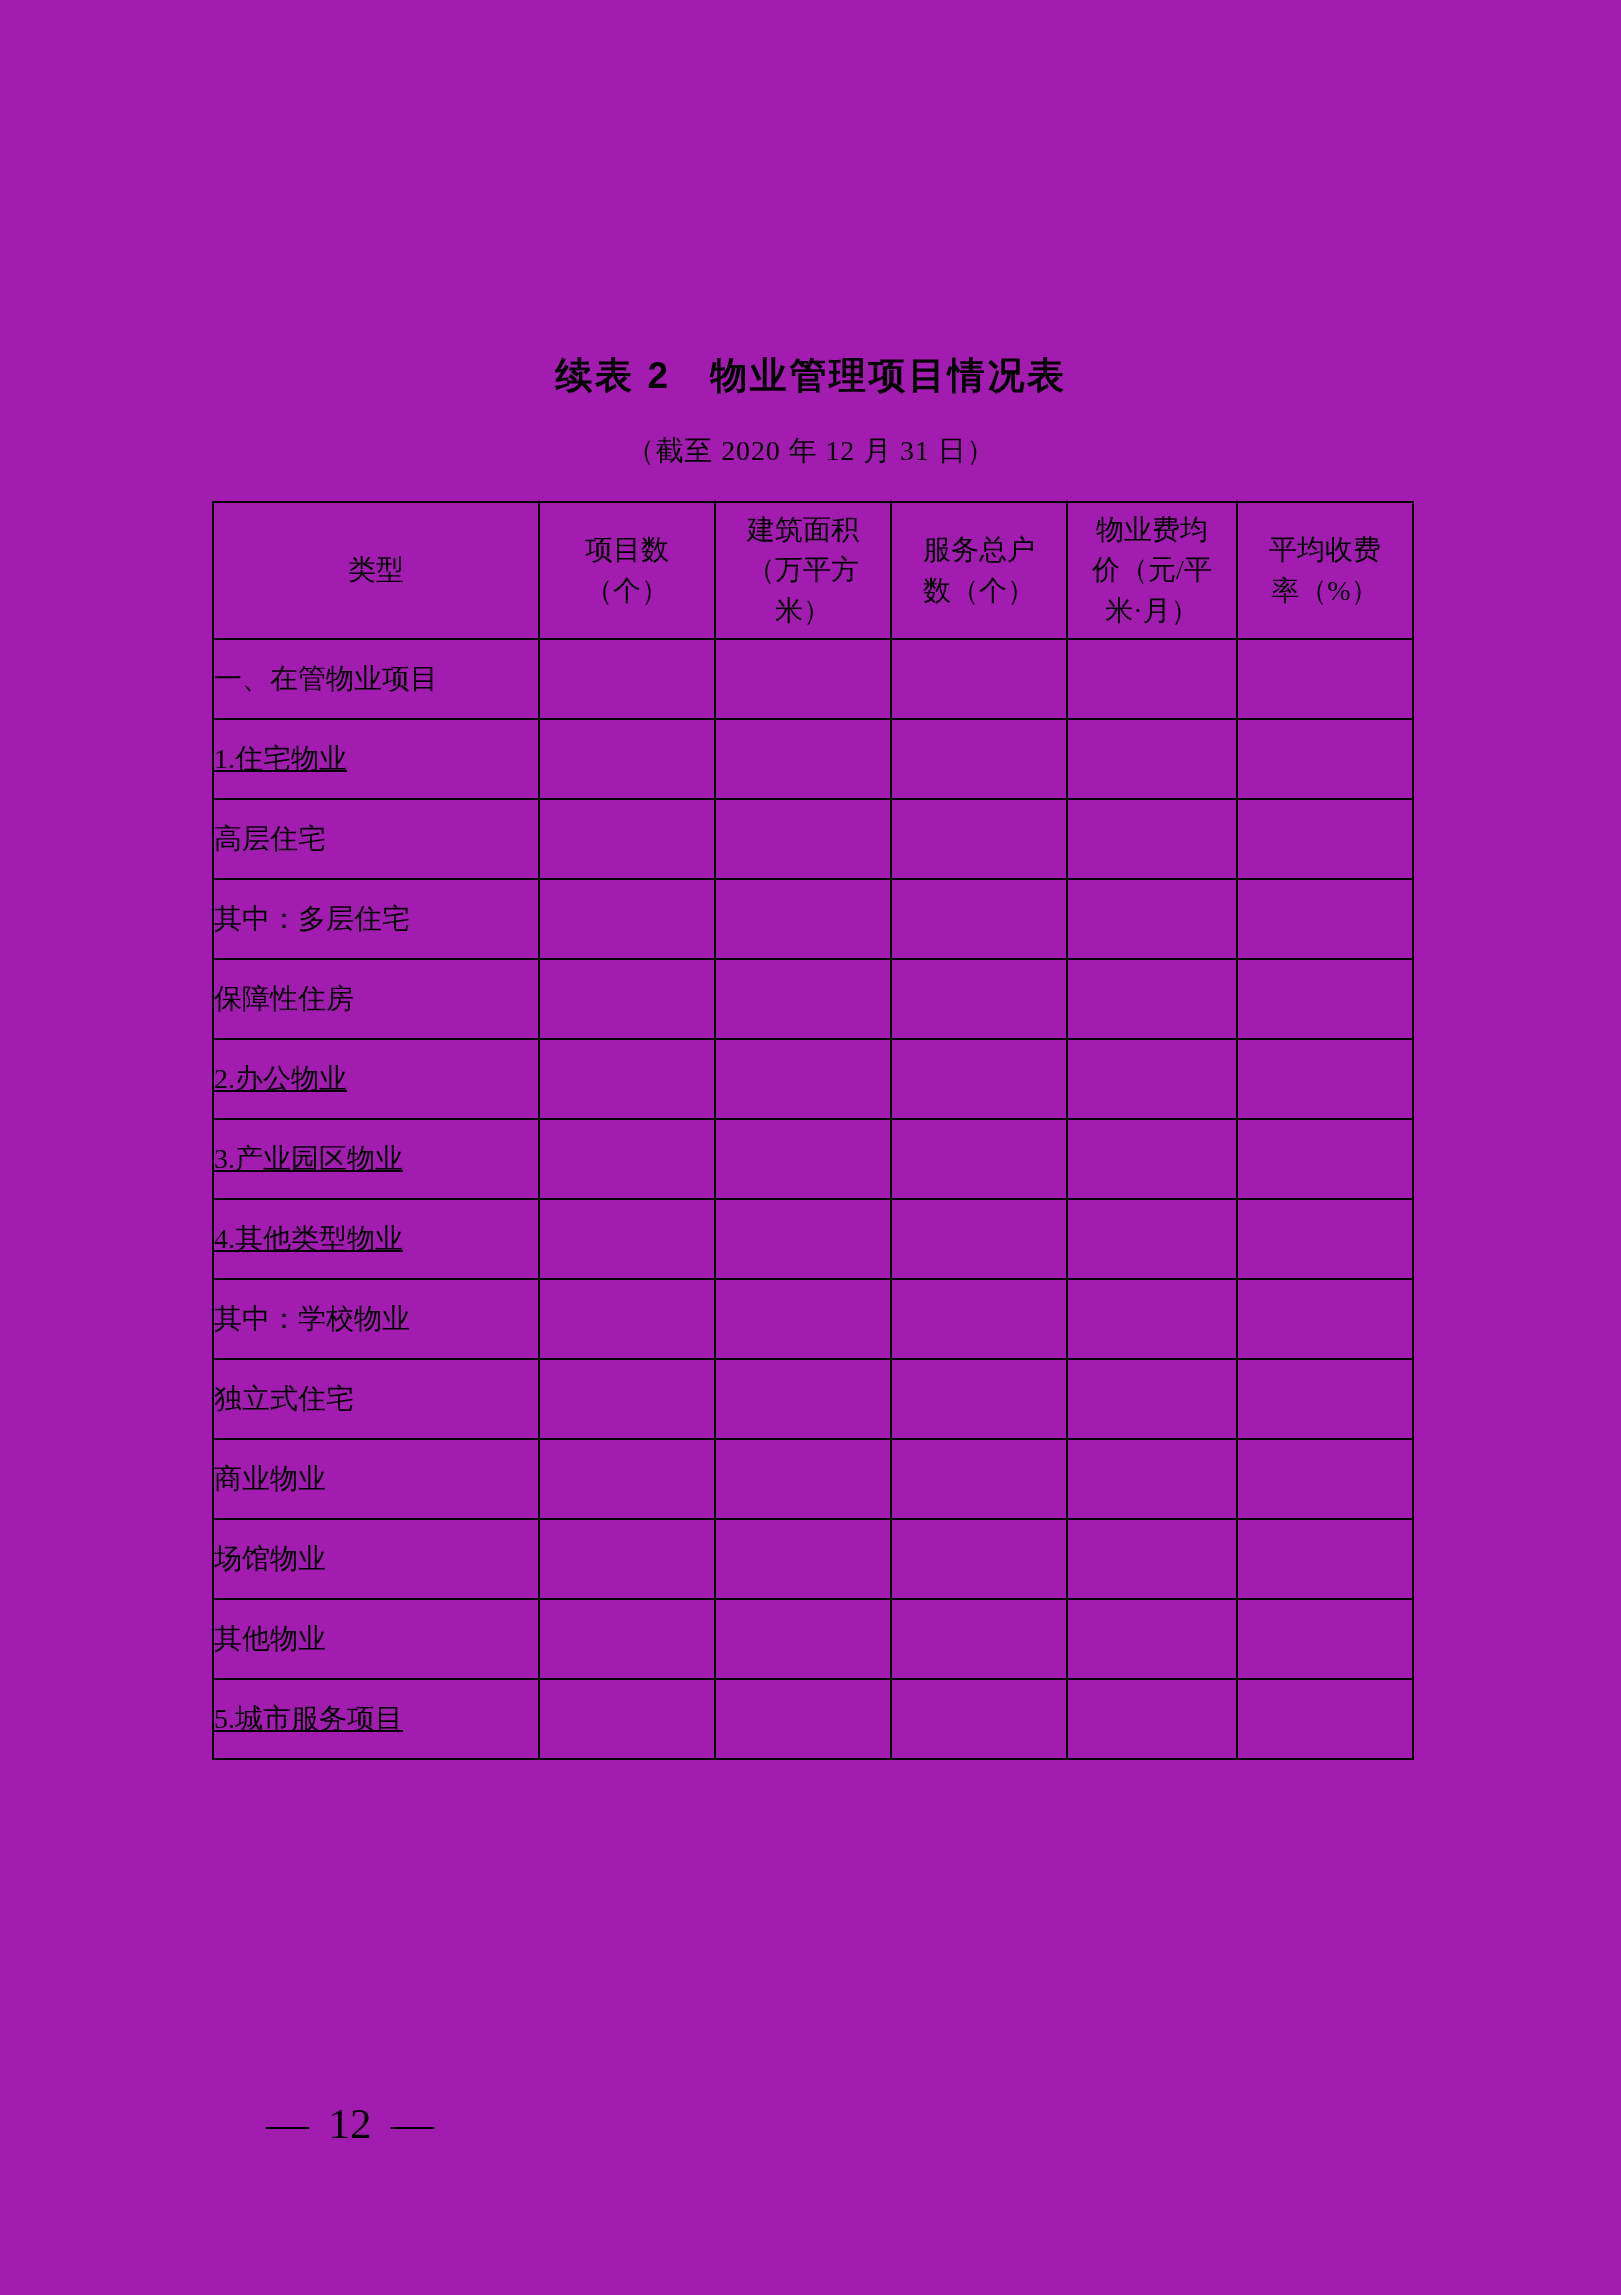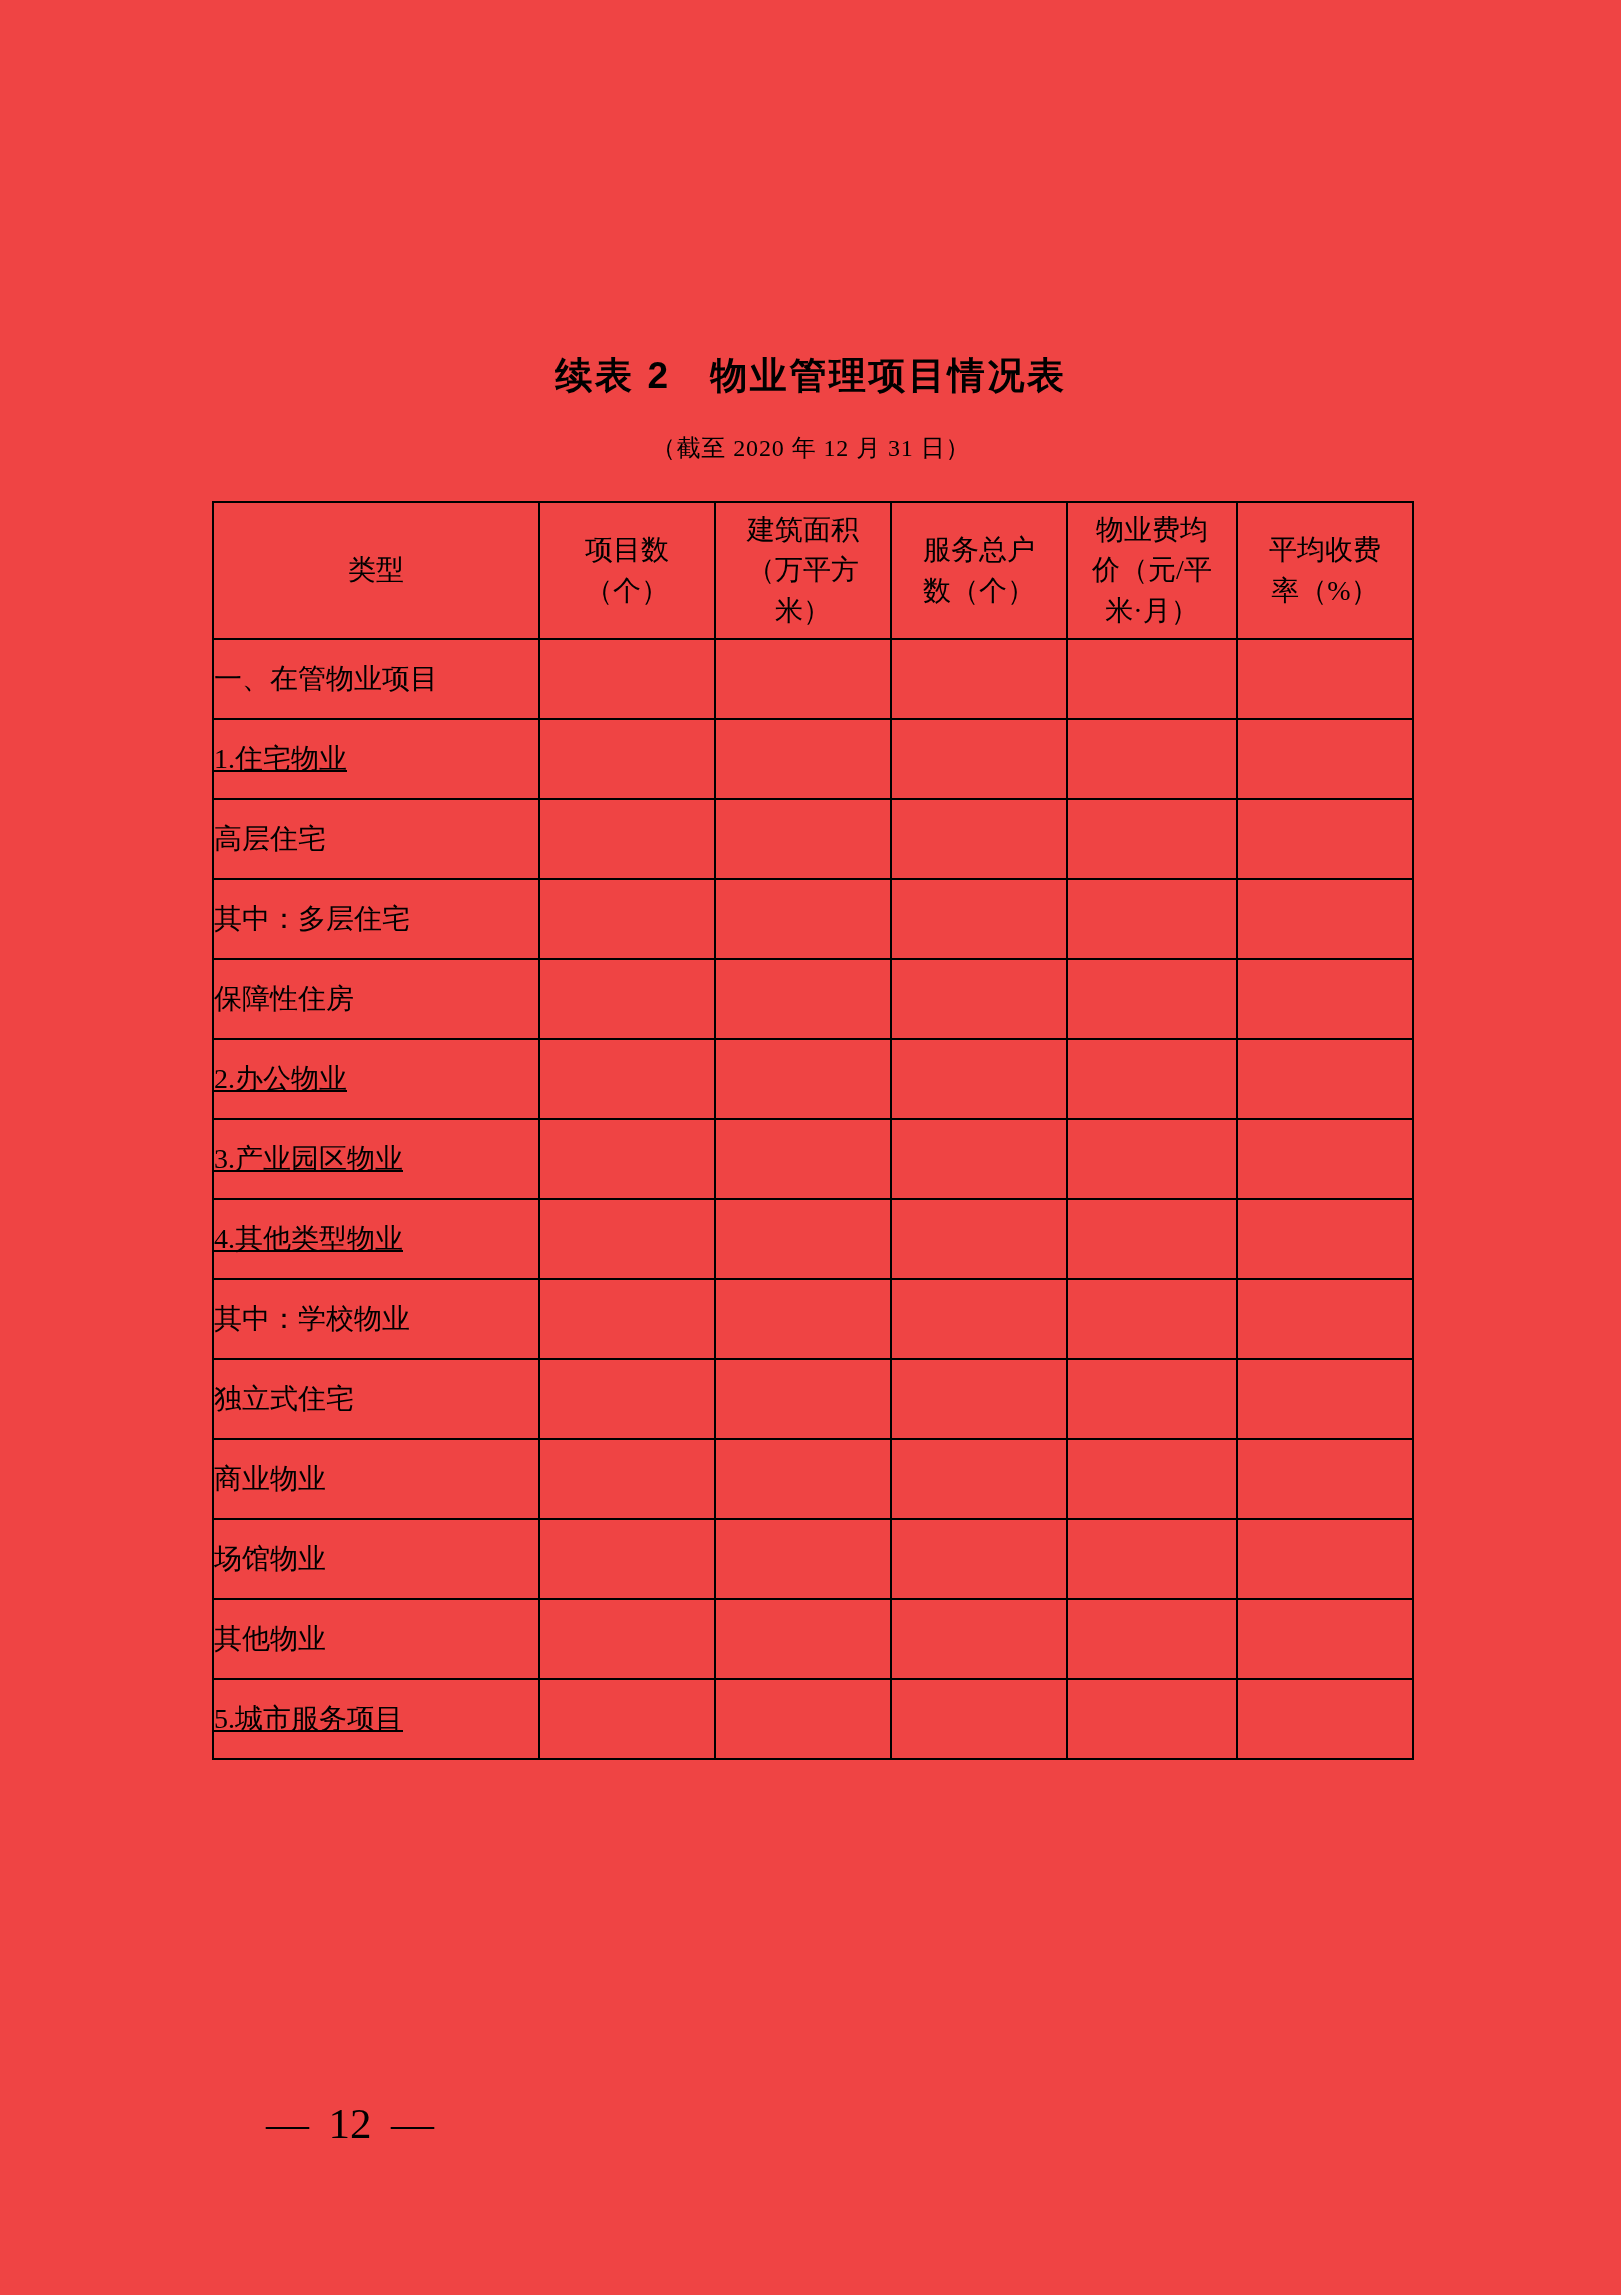--- a/index.html
+++ b/index.html
@@ -10,41 +10,41 @@
   body {
     position: relative;
     width: 1622px;
     height: 2295px;
     font-family: "Liberation Serif", serif;
     color: #000000;
   }
   .page {
     position: absolute;
     inset: 0;
-    background: #ef4444;
+    background: #a21caf;
   }
   .doc-title {
     position: absolute;
     top: 351px;
     left: 0;
     width: 100%;
     text-align: center;
     font-family: "Liberation Sans", sans-serif;
     font-weight: 700;
     font-size: 37px;
     letter-spacing: 2.6px;
     color: #000000;
   }
   .doc-subtitle {
     position: absolute;
     top: 432px;
     left: 0;
     width: 100%;
     text-align: center;
-    font-size: 24px;
+    font-size: 28px;
     letter-spacing: 0.9px;
     color: #000000;
   }
   table.report {
     position: absolute;
     left: 212px;
     top: 501px;
     width: 1202px;
     border-collapse: collapse;
     table-layout: fixed;

